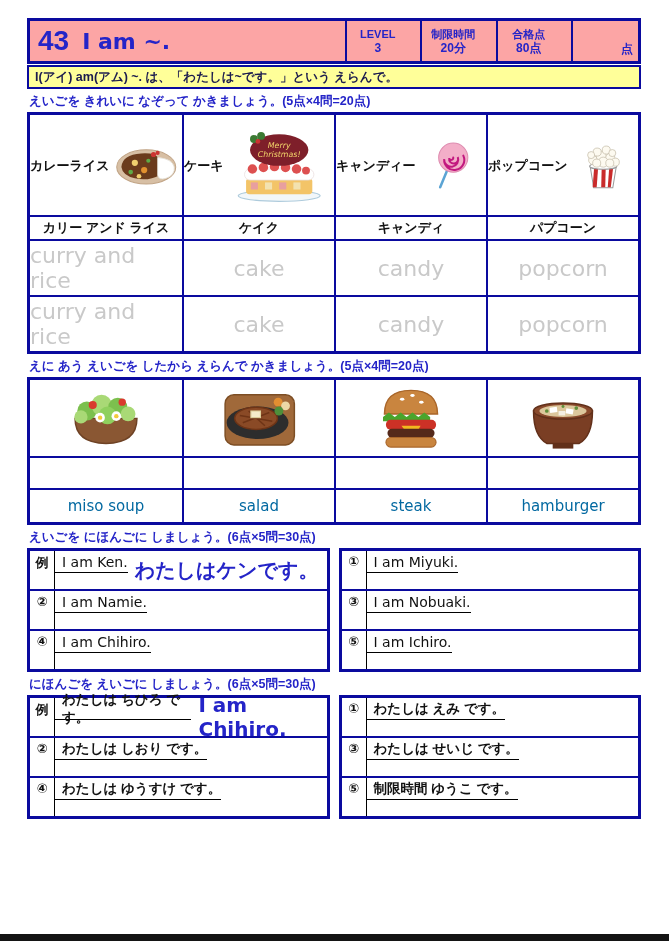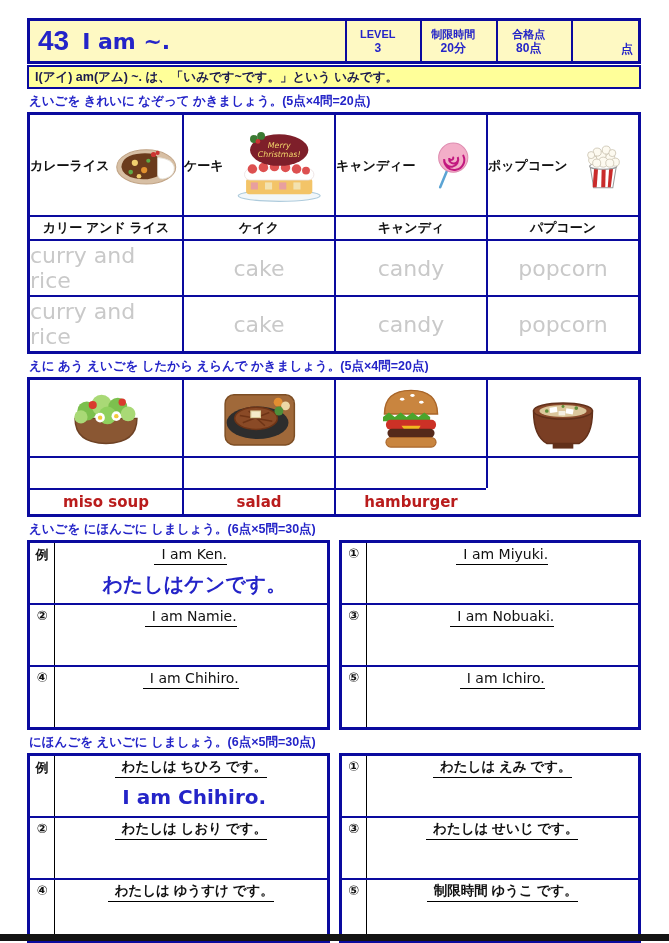--- a/index.html
+++ b/index.html
@@ -10,21 +10,21 @@
     --banner:#ffff99;
   }
   *{box-sizing:border-box;margin:0;padding:0;}
   body{
     width:669px;height:943px;background:#ffffff;overflow:hidden;position:relative;
     font-family:"Liberation Sans","DejaVu Sans",sans-serif;color:var(--ink);
   }
   .sheet{position:absolute;left:27px;top:18px;width:614px;}
 
   
-  .hdr{display:flex;border:3px solid var(--navy);height:46px;background:#fef9c3;gap:12px;}
+  .hdr{display:flex;border:3px solid var(--navy);height:46px;background:#fca5a5;gap:12px;}
   .hdr-title{flex:0 0 303px;display:flex;align-items:center;gap:13px;padding-left:8px;color:var(--blue);}
   .hdr-num{font-size:28px;font-weight:bold;}
   .hdr-name{font-size:22px;font-weight:bold;font-family:"DejaVu Sans",sans-serif;}
   .hdr-cell{flex:1;border-left:2px solid var(--navy);display:flex;flex-direction:column;justify-content:center;align-items:center;color:var(--blue);font-weight:bold;}
   .hdr-cell .lbl{font-size:11px;line-height:14px;}
   .hdr-cell .val{font-size:12px;line-height:15px;}
   .hdr-score{flex:1.05;border-left:2px solid var(--navy);position:relative;}
   .hdr-score .suffix{position:absolute;right:5px;bottom:3px;color:var(--blue);font-weight:bold;font-size:12px;}
 
   
@@ -44,31 +44,31 @@
   .food-cell{height:100px;display:flex;flex-direction:row;align-items:center;}
   .food-name{font-size:13px;font-weight:bold;line-height:18px;padding-top:1px;}
   .food-cell svg{flex:1;width:118px;}
   .pron{height:24px;display:flex;align-items:center;justify-content:center;font-size:13px;font-weight:bold;}
   .trace{height:56px;display:flex;align-items:center;justify-content:center;
     font-family:"DejaVu Sans",sans-serif;font-size:22px;color:var(--trace);}
 
   .pic-cell{height:76px;display:flex;align-items:center;justify-content:center;}
   .pic-cell svg{height:70px;width:110px;}
   .blank-cell{height:32px;}
-  .word-cell{height:26px;display:flex;align-items:center;justify-content:center;
-    font-family:"DejaVu Sans",sans-serif;font-size:15px;color:#b91c1c;font-weight:bold;}
+  .word-cell{height:34px;display:flex;align-items:center;justify-content:center;
+    font-family:"DejaVu Sans",sans-serif;font-size:15px;color:#0369a1;}
 
   
   .qa-wrap{display:flex;gap:9px;}
   .qa-half{flex:1;border:3px solid var(--navy);background:#fff;display:flex;flex-direction:column;}
   .qa-row{display:flex;}
   .qa-row + .qa-row{border-top:2px solid var(--navy);}
   .qa-num{flex:0 0 25px;border-right:1px solid #000;font-size:13px;font-weight:bold;
     text-align:center;padding-top:3px;}
-  .qa-body{flex:1;display:flex;flex-direction:column;min-width:0;align-items:center;}
+  .qa-body{flex:1;display:flex;flex-direction:row;min-width:0;}
   .qa-q{height:22px;border-bottom:1px solid #000;display:flex;align-items:center;
     padding-left:7px;font-size:13.5px;}
   .qa-q.en{font-family:"DejaVu Sans",sans-serif;font-size:14px;}
   .qa-q.jp{font-weight:bold;}
   .qa-a{height:38px;display:flex;align-items:center;padding-left:7px;color:var(--blue);}
   .qa-a.jp{font-size:20px;font-weight:bold;}
   .qa-a.en{font-family:"DejaVu Sans",sans-serif;font-size:20px;font-weight:bold;}
 
   .bottom-edge{position:absolute;left:0;bottom:2px;width:669px;height:7px;background:#141414;}
 </style>
@@ -92,21 +92,21 @@
     </div>
     <div class="hdr-cell">
       <span class="lbl">合格点</span>
       <span class="val">80点</span>
     </div>
     <div class="hdr-score">
       <span class="suffix">点</span>
     </div>
   </div>
 
-  <div class="banner">I(アイ) am(アム) ~. は、「いみです~です。」という いみです。</div>
+  <div class="banner">I(アイ) am(アム) ~. は、「わたしは~です。」という えらんで。</div>
 
   <div class="sec-h">えいごを きれいに なぞって かきましょう。(5点×4問=20点)</div>
   <div class="grid4">
 
     <div class="food-cell">
       <div class="food-name">カレーライス</div>
       <svg viewBox="0 0 140 95">
         <ellipse cx="70" cy="52" rx="57" ry="33" fill="#d7bfa4" stroke="#c1a486" stroke-width="2"></ellipse>
         <path d="M22 52 q2 -24 38 -26 q28 -2 34 10 l2 32 q-22 12 -48 6 q-24 -6 -26 -22z" fill="#6b3b1c"></path>
         <path d="M92 34 q28 2 32 18 q2 16 -16 22 q-14 4 -16 -6 z" fill="#ffffff" stroke="#e3ded4" stroke-width="1.5"></path>
@@ -253,20 +253,21 @@
       </svg>
     </div>
 
     <div class="blank-cell"></div>
     <div class="blank-cell"></div>
     <div class="blank-cell"></div>
     <div class="blank-cell"></div>
 
     <div class="word-cell">miso soup</div>
     <div class="word-cell">salad</div>
+    <div class="word-cell">steak</div>
     <div class="word-cell">hamburger</div>
   </div>
 
   <div class="sec-h">えいごを にほんごに しましょう。(6点×5問=30点)</div>
   <div class="qa-wrap">
     <div class="qa-half">
       <div class="qa-row">
         <div class="qa-num">例</div>
         <div class="qa-body">
           <div class="qa-q en">I am Ken.</div>

